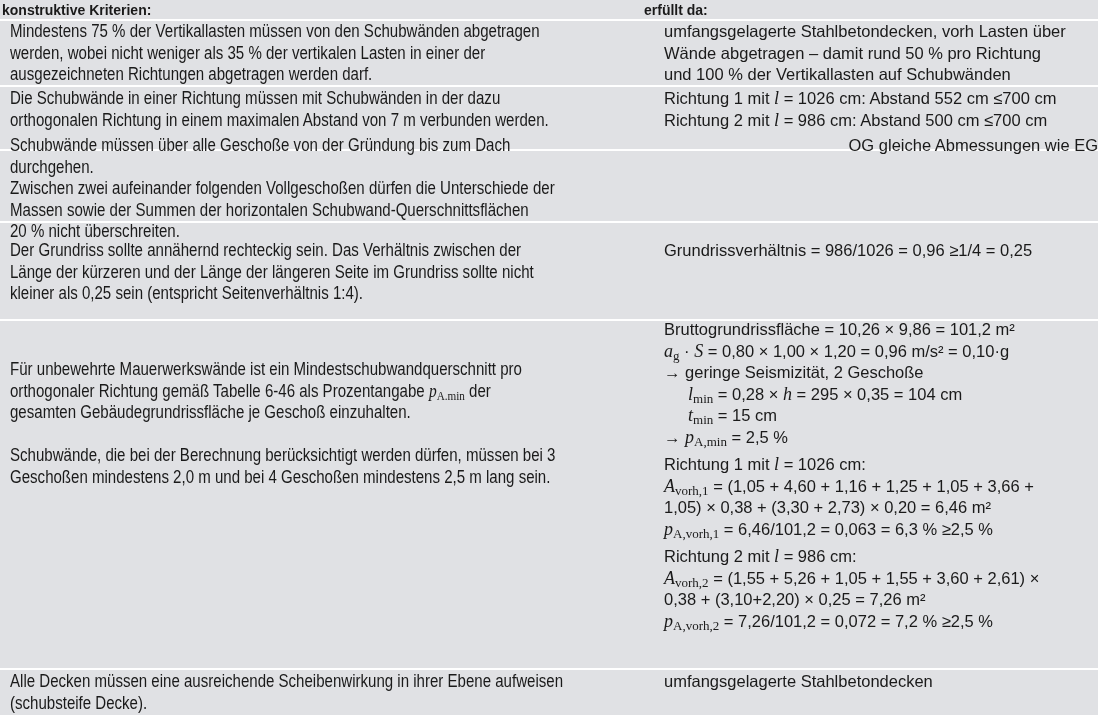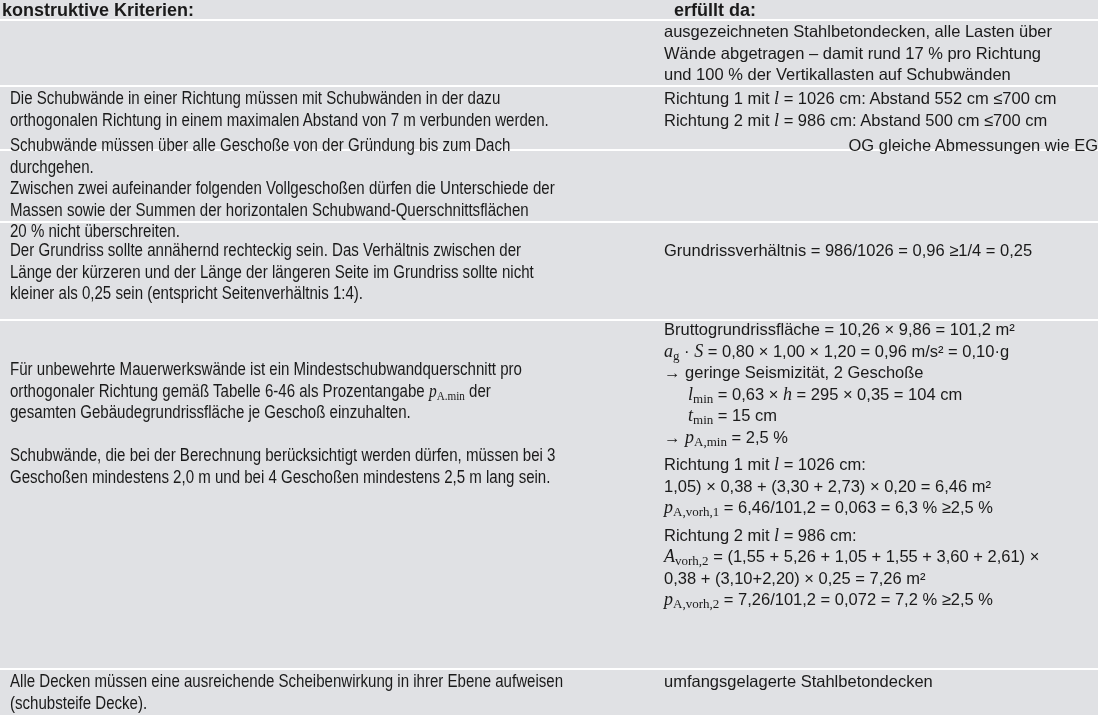--- a/index.html
+++ b/index.html
@@ -21,45 +21,52 @@
     .narrow {
       font-size: 17.5px; line-height: 21.5px;
       transform: scaleX(0.86); transform-origin: left top;
       width: 750px; white-space: nowrap;
     }
     .wide {
       font-size: 16.5px; line-height: 21.5px;
       white-space: nowrap;
       font-family: "Liberation Sans", sans-serif;
     }
-    .hdr { font-weight: bold; font-size: 18px; line-height: 20px; }
+    .hdr { font-weight: bold; font-size: 14px; line-height: 20px; }
     .hdr-left { left: 2px; }
-    .hdr-right { left: 674px; }
+    .hdr-right { left: 644px; }
     .line { display: block; }
     .gap { display: block; height: 21.5px; }
     .sgap { display: block; height: 6px; }
     .m { font-family: "Liberation Serif", serif; font-style: italic; font-size: 18px; }
     sub { font-family: "Liberation Serif", serif; font-style: normal; font-size: 13px; vertical-align: -3px; line-height: 0; }
     .indent { padding-left: 24px; }
   </style>
 </head>
 <body>
 
 <div class="table">
 
   <div class="row" style="top:0; height:21px;">
     <div class="cell hdr hdr-left" style="top:0;">konstruktive Kriterien:</div>
     <div class="cell hdr hdr-right" style="top:0;">erfüllt da:</div>
   </div>
 
   <div class="row" style="top:21px; height:66px;">
+    <div class="cell left" style="top:0;">
+      <div class="narrow">
+        <span class="line">Mindestens 75 % der Vertikallasten müssen von den Schubwänden abgetragen</span>
+        <span class="line">werden, wobei nicht weniger als 35 % der vertikalen Lasten in einer der</span>
+        <span class="line">ausgezeichneten Richtungen abgetragen werden darf.</span>
+      </div>
+    </div>
     <div class="cell right" style="top:0;">
       <div class="wide">
-        <span class="line">ausgezeichneten Stahlbetondecken, alle Lasten über</span>
-        <span class="line">Wände abgetragen – damit rund 17 % pro Richtung</span>
+        <span class="line">umfangsgelagerte Stahlbetondecken, vorh Lasten über</span>
+        <span class="line">Wände abgetragen – damit rund 50 % pro Richtung</span>
         <span class="line">und 100 % der Vertikallasten auf Schubwänden</span>
       </div>
     </div>
   </div>
 
   <div class="row" style="top:87px; height:64px;">
     <div class="cell left" style="top:1px;">
       <div class="narrow">
         <span class="line">Die Schubwände in einer Richtung müssen mit Schubwänden in der dazu</span>
         <span class="line">orthogonalen Richtung in einem maximalen Abstand von 7 m verbunden werden.</span>
@@ -114,25 +121,26 @@
         <span class="gap"></span>
         <span class="line">Schubwände, die bei der Berechnung berücksichtigt werden dürfen, müssen bei 3</span>
         <span class="line">Geschoßen mindestens 2,0 m und bei 4 Geschoßen mindestens 2,5 m lang sein.</span>
       </div>
     </div>
     <div class="cell right" style="top:2px;">
       <div class="wide">
         <span class="line">Bruttogrundrissfläche = 10,26 × 9,86 = 101,2 m²</span>
         <span class="line"><span class="m">a</span><sub>g</sub><span> · </span><span class="m">S</span><span> = 0,80 × 1,00 × 1,20 = 0,96 m/s² = 0,10·g</span></span>
         <span class="line">→ geringe Seismizität, 2 Geschoße</span>
-        <span class="line indent"><span class="m">l</span><sub>min</sub><span> = 0,63 × </span><span class="m">h</span><span> = 295 × 0,35 = 104 cm</span></span>
+        <span class="line indent"><span class="m">l</span><sub>min</sub><span> = 0,28 × </span><span class="m">h</span><span> = 295 × 0,35 = 104 cm</span></span>
         <span class="line indent"><span class="m">t</span><sub>min</sub><span> = 15 cm</span></span>
         <span class="line"><span>→ </span><span class="m">p</span><sub>A,min</sub><span> = 2,5 %</span></span>
         <span class="sgap"></span>
         <span class="line"><span>Richtung 1 mit </span><span class="m">l</span><span> = 1026 cm:</span></span>
+        <span class="line"><span class="m">A</span><sub>vorh,1</sub><span> = (1,05 + 4,60 + 1,16 + 1,25 + 1,05 + 3,66 +</span></span>
         <span class="line">1,05) × 0,38 + (3,30 + 2,73) × 0,20 = 6,46 m²</span>
         <span class="line"><span class="m">p</span><sub>A,vorh,1</sub><span> = 6,46/101,2 = 0,063 = 6,3 % ≥2,5 %</span></span>
         <span class="sgap"></span>
         <span class="line"><span>Richtung 2 mit </span><span class="m">l</span><span> = 986 cm:</span></span>
         <span class="line"><span class="m">A</span><sub>vorh,2</sub><span> = (1,55 + 5,26 + 1,05 + 1,55 + 3,60 + 2,61) ×</span></span>
         <span class="line">0,38 + (3,10+2,20) × 0,25 = 7,26 m²</span>
         <span class="line"><span class="m">p</span><sub>A,vorh,2</sub><span> = 7,26/101,2 = 0,072 = 7,2 % ≥2,5 %</span></span>
       </div>
     </div>
   </div>

